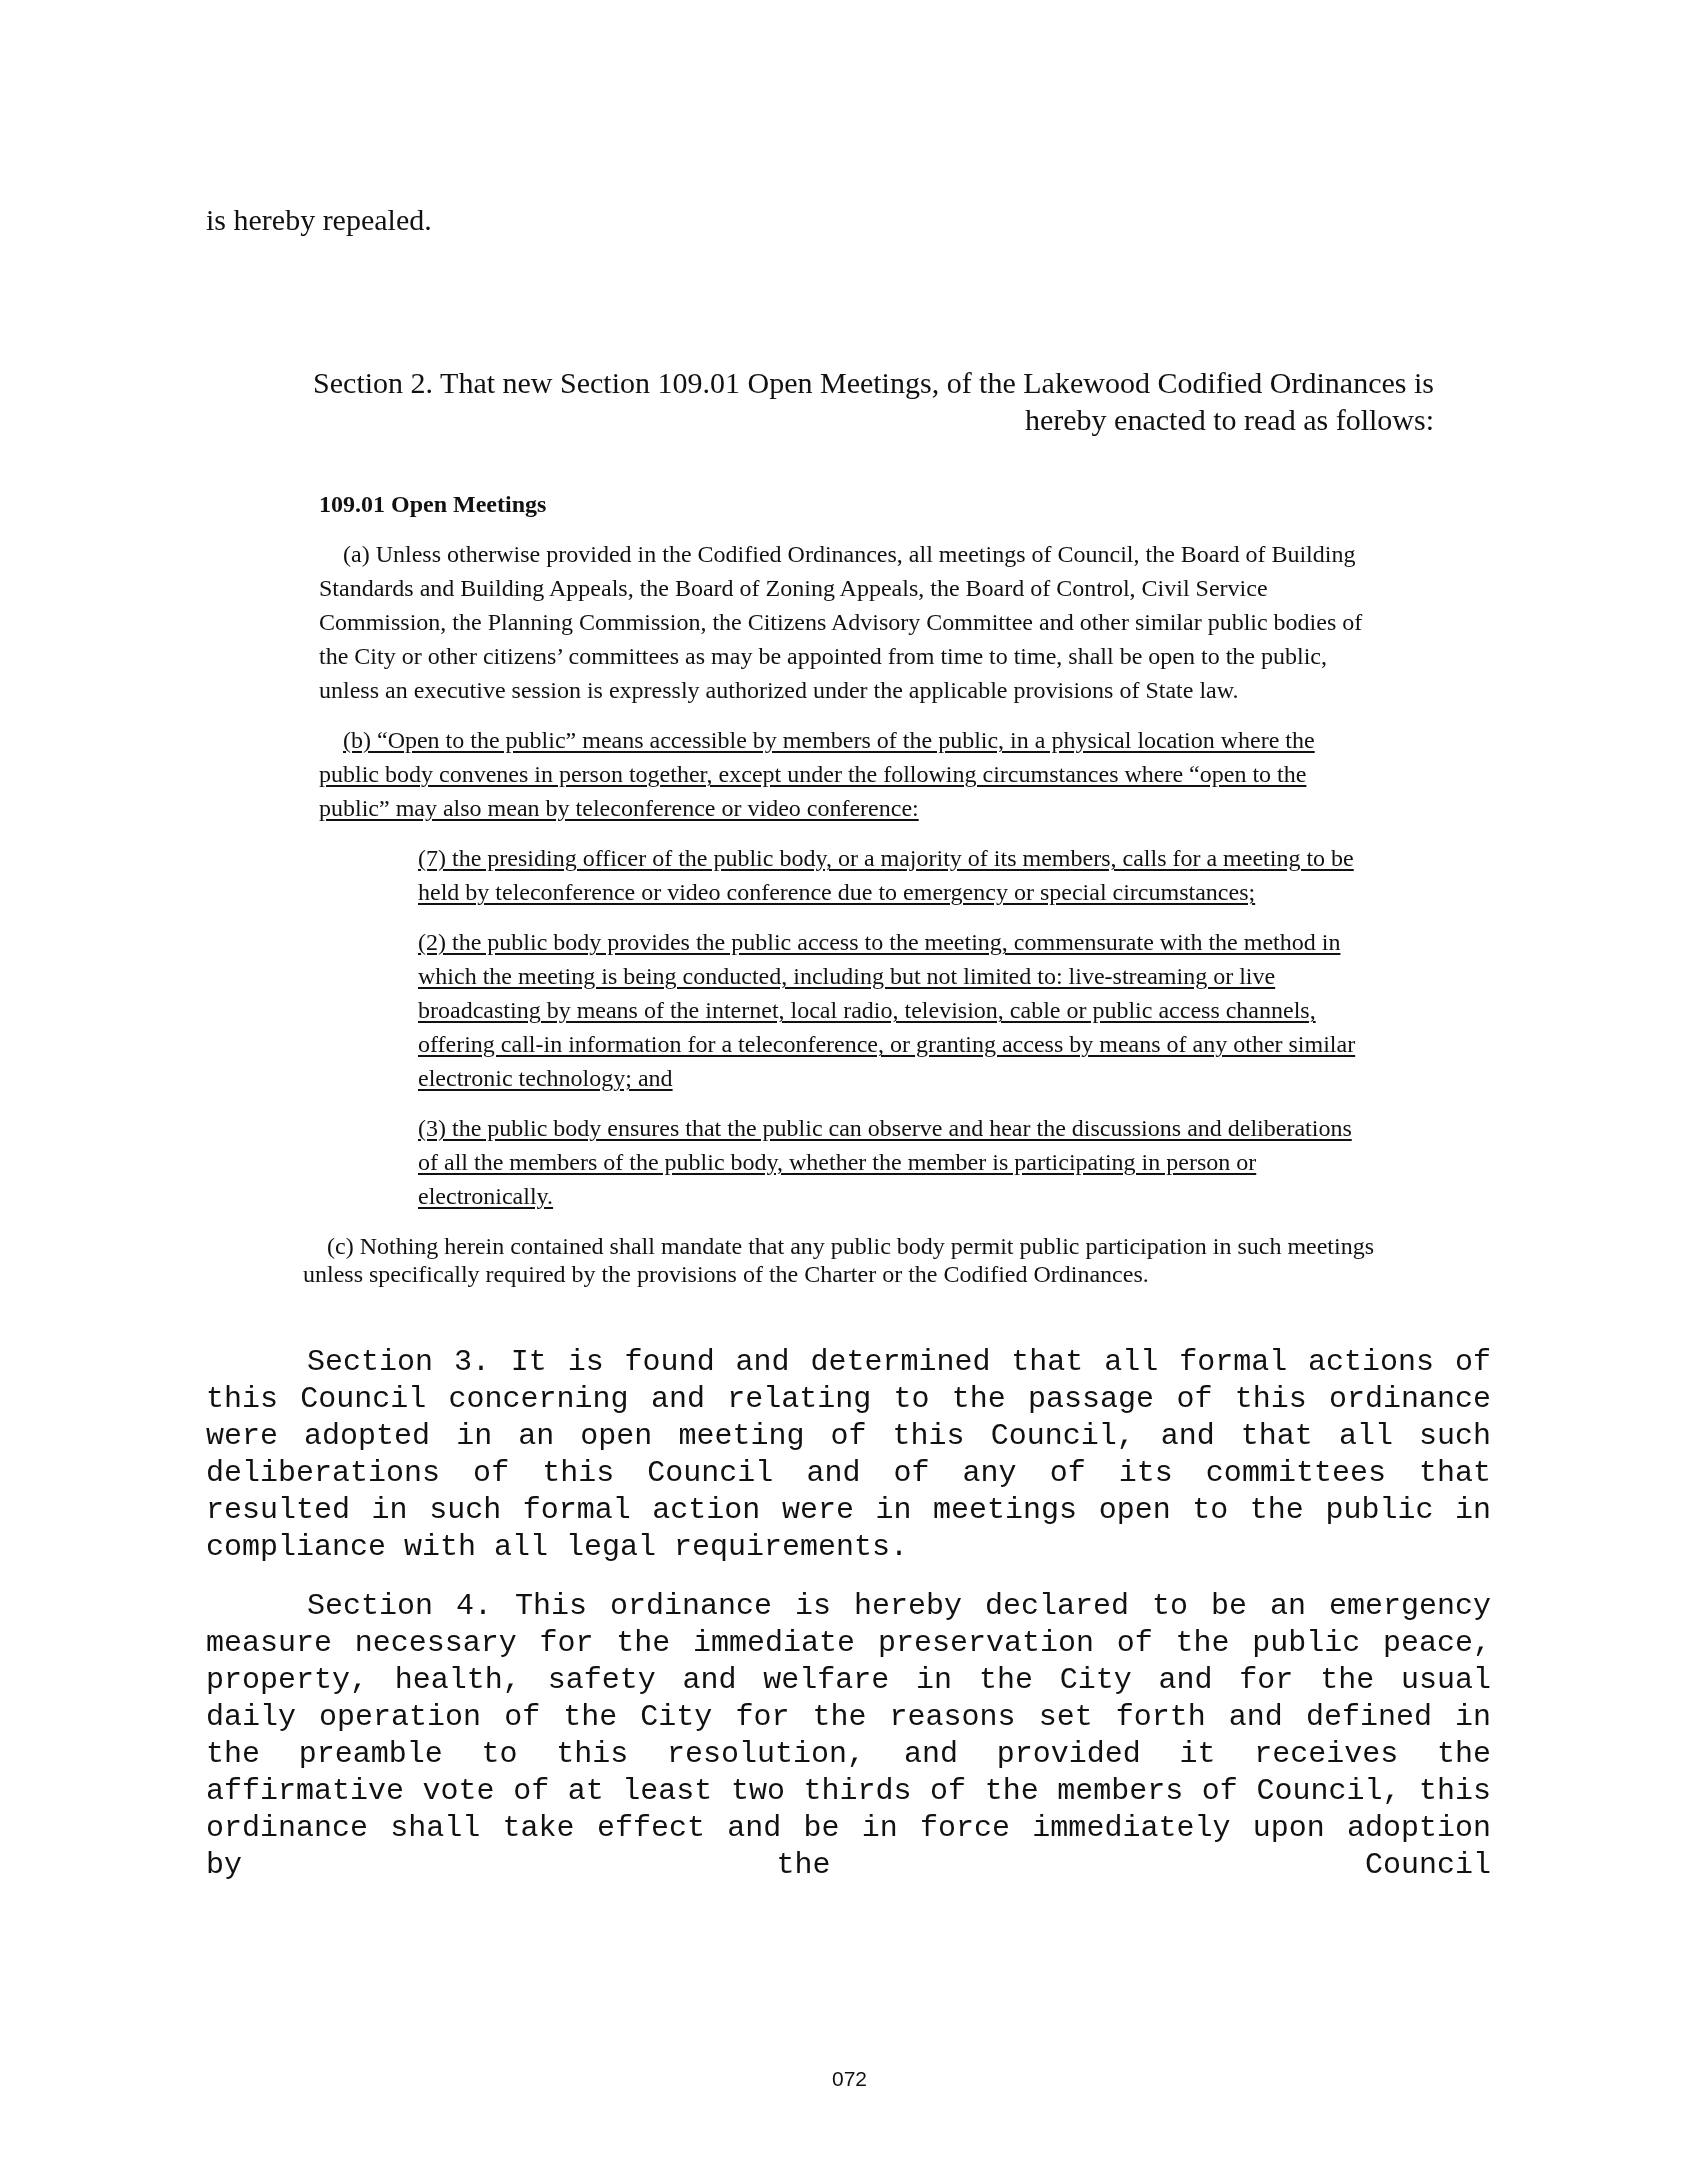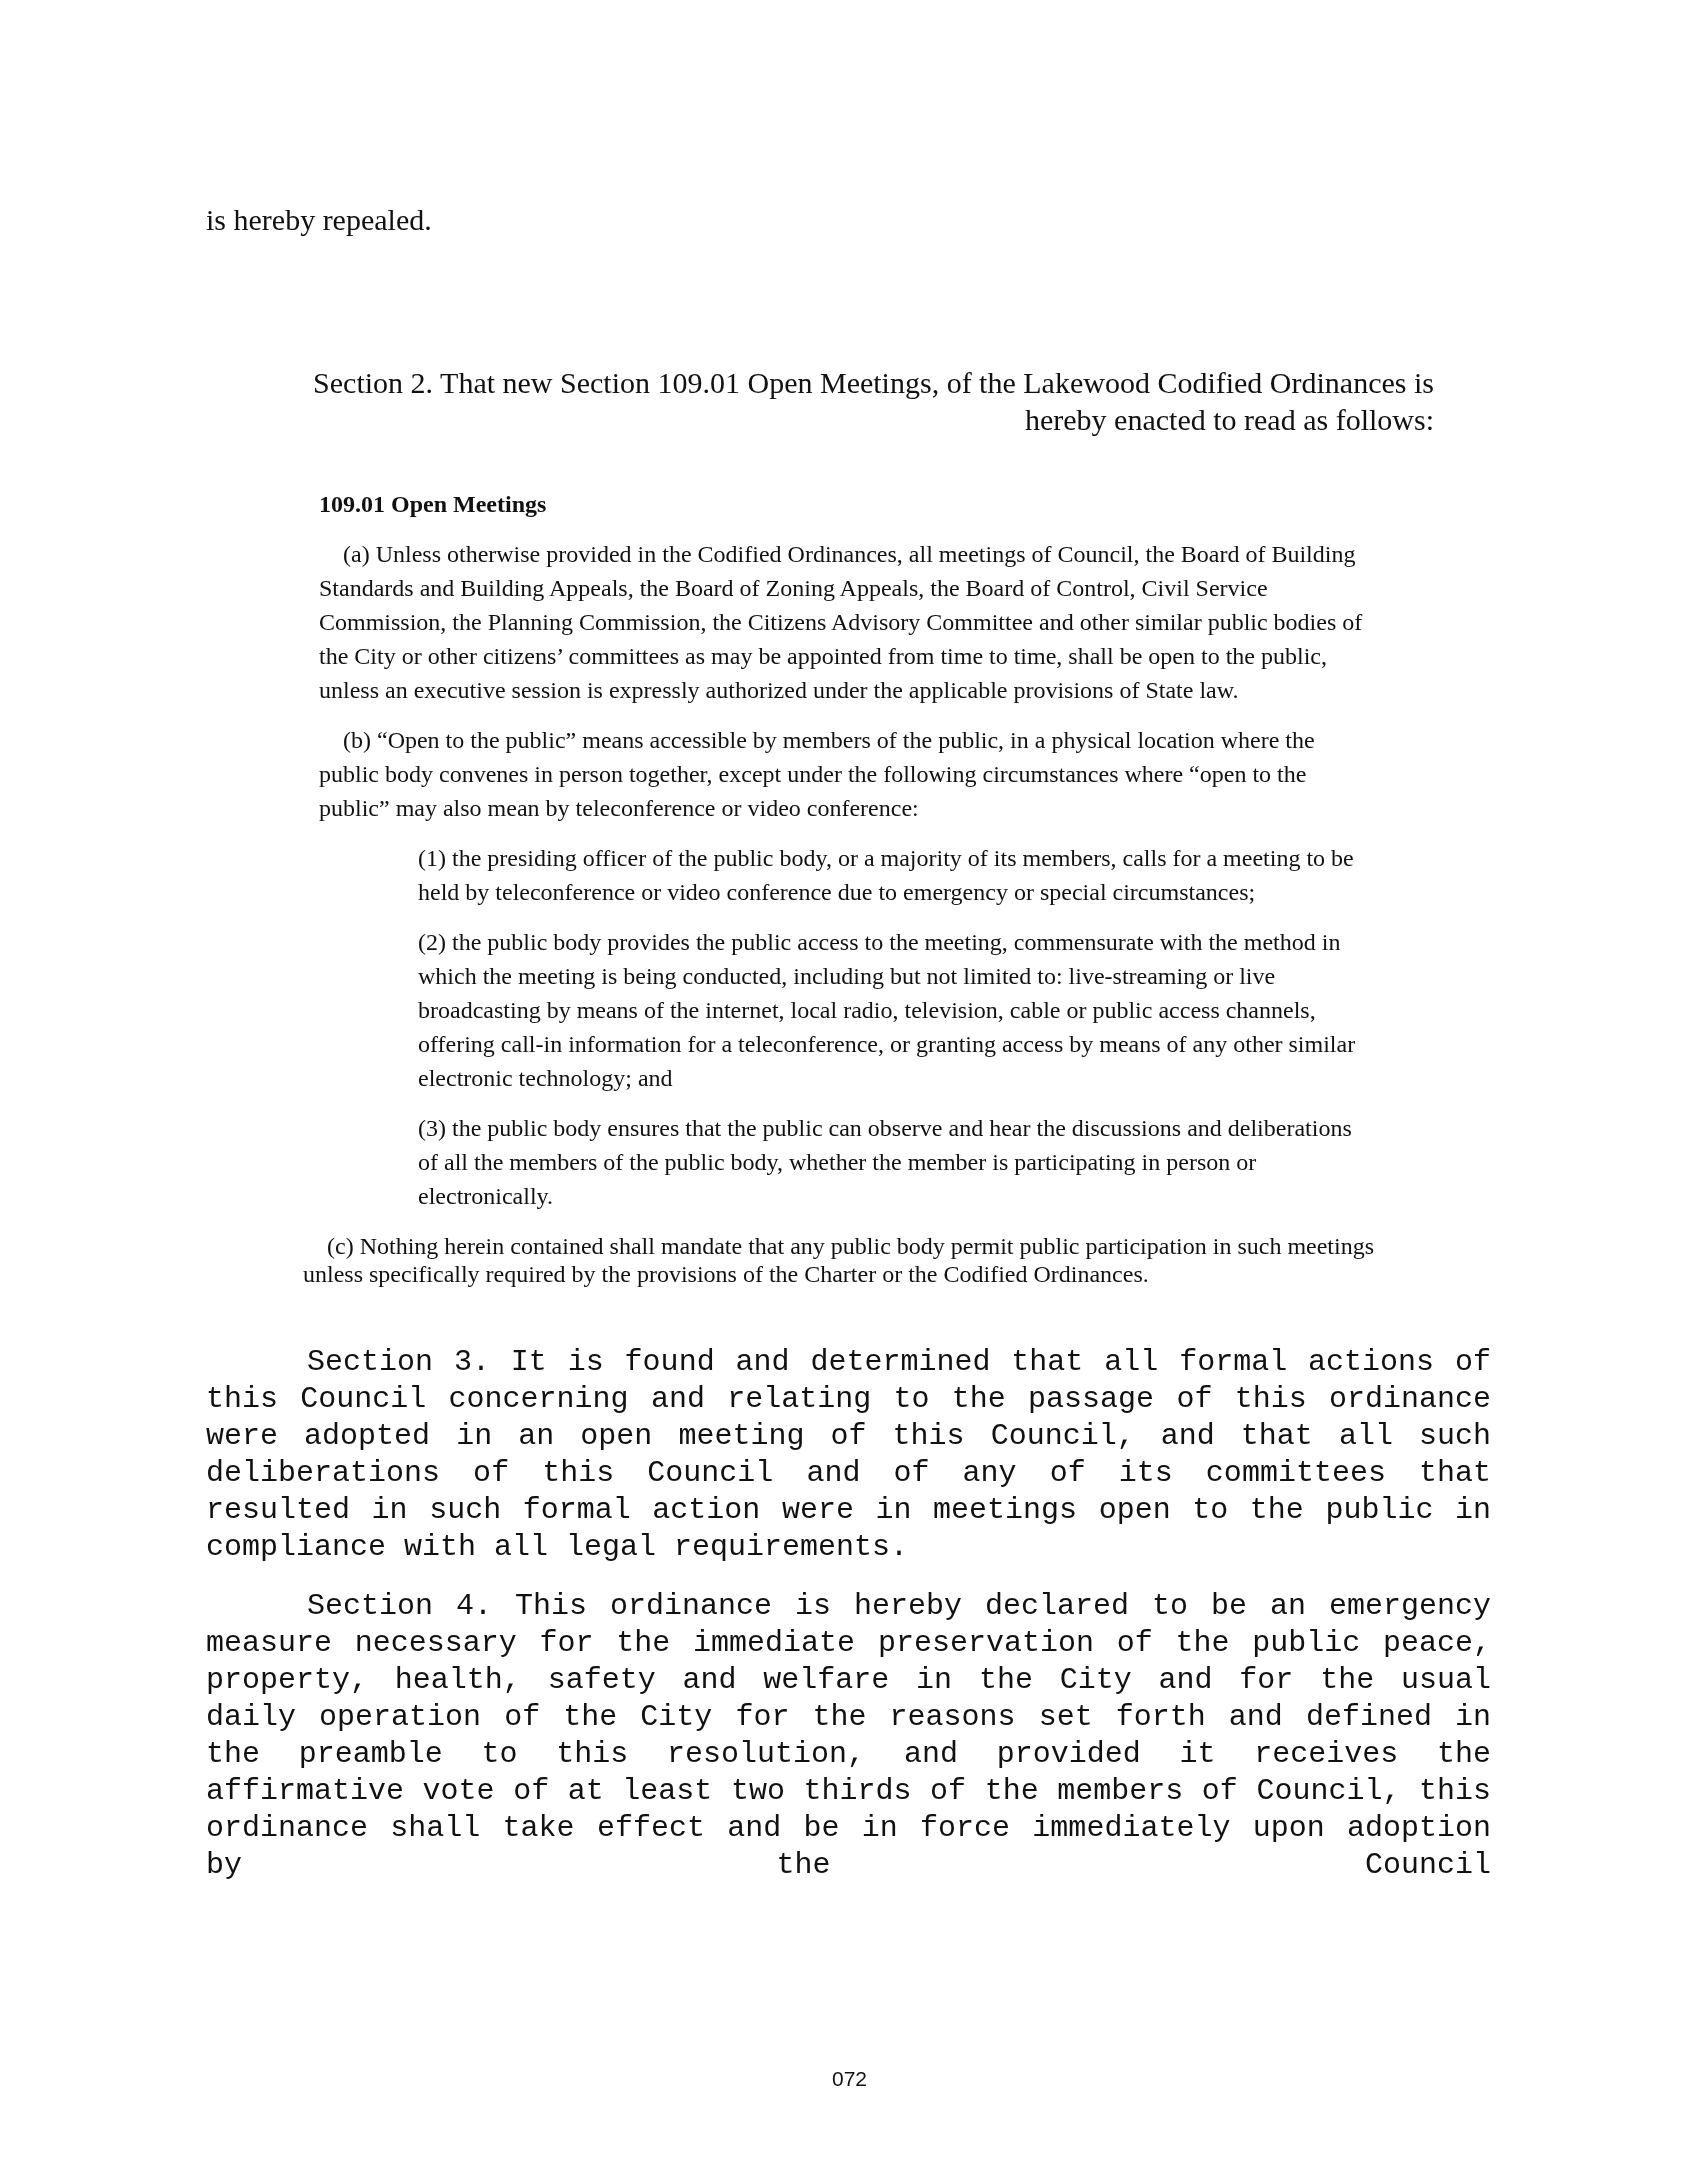--- a/index.html
+++ b/index.html
@@ -48,20 +48,21 @@
     .ordinance p {
       margin: 16px;
     }
     .ord-title {
       font-weight: bold;
     }
     .ord-para-a {
       text-indent: 24px;
     }
     .u {
+      text-decoration: underline;
       text-decoration-thickness: 2px;
       text-underline-offset: 3px;
     }
     .ord-para-b {
       text-indent: 24px;
       width: 1049px;
     }
     .sub-list {
       margin-left: 99px;
       width: 990px;
@@ -96,21 +97,21 @@
   <p class="main indent-first" style="top:364px; width:1228px;">Section 2.  That new Section 109.01 Open Meetings, of the Lakewood Codified Ordinances is hereby enacted to read as follows:</p>
 
   <div class="ordinance" style="top:471px;">
     <p class="ord-title">109.01 Open Meetings</p>
 
     <p class="ord-para-a">(a)  Unless otherwise provided in the Codified Ordinances, all meetings of Council, the Board of Building Standards and Building Appeals, the Board of Zoning Appeals, the Board of Control, Civil Service Commission, the Planning Commission, the Citizens Advisory Committee and other similar public bodies of the City or other citizens’ committees as may be appointed from time to time, shall be open to the public, unless an executive session is expressly authorized under the applicable provisions of State law.</p>
 
     <p class="ord-para-b u">(b)  “Open to the public” means accessible by members of the public, in a physical location where the public body convenes in person together, except under the following circumstances where “open to the public” may also mean by teleconference or video conference:</p>
 
     <div class="sub-list">
-      <p class="u">(1) the presiding officer of the public body, or a majority of its members, calls for a meeting to be held by teleconference or video conference due to emergency or special circumstances;</p>
+      <p class="u">(7) the presiding officer of the public body, or a majority of its members, calls for a meeting to be held by teleconference or video conference due to emergency or special circumstances;</p>
       <p class="u">(2) the public body provides the public access to the meeting, commensurate with the method in which the meeting is being conducted, including but not limited to: live-streaming or live broadcasting by means of the internet, local radio, television, cable or public access channels, offering call-in information for a teleconference, or granting access by means of any other similar electronic technology; and</p>
       <p class="u">(3) the public body ensures that the public can observe and hear the discussions and deliberations of all the members of the public body, whether the member is participating in person or electronically.</p>
     </div>
   </div>
 
   <p class="ord-para-c" style="top:1232px;">(c)  Nothing herein contained shall mandate that any public body permit public participation in such meetings unless specifically required by the provisions of the Charter or the Codified Ordinances.</p>
 
   <p class="main justify indent-first" style="top:1344px;">Section 3.  It is found and determined that all formal actions of this Council concerning and relating to the passage of this ordinance were adopted in an open meeting of this Council, and that all such deliberations of this Council and of any of its committees that resulted in such formal action were in meetings open to the public in compliance with all legal requirements.</p>
 
   <p class="main justify indent-first" style="top:1588px; text-align-last: justify;">Section 4. This ordinance is hereby declared to be an emergency measure necessary for the immediate preservation of the public peace, property, health, safety and welfare in the City and for the usual daily operation of the City for the reasons set forth and defined in the preamble to this resolution, and provided it receives the affirmative vote of at least two thirds of the members of Council, this ordinance shall take effect and be in force immediately upon adoption by the Council</p>

